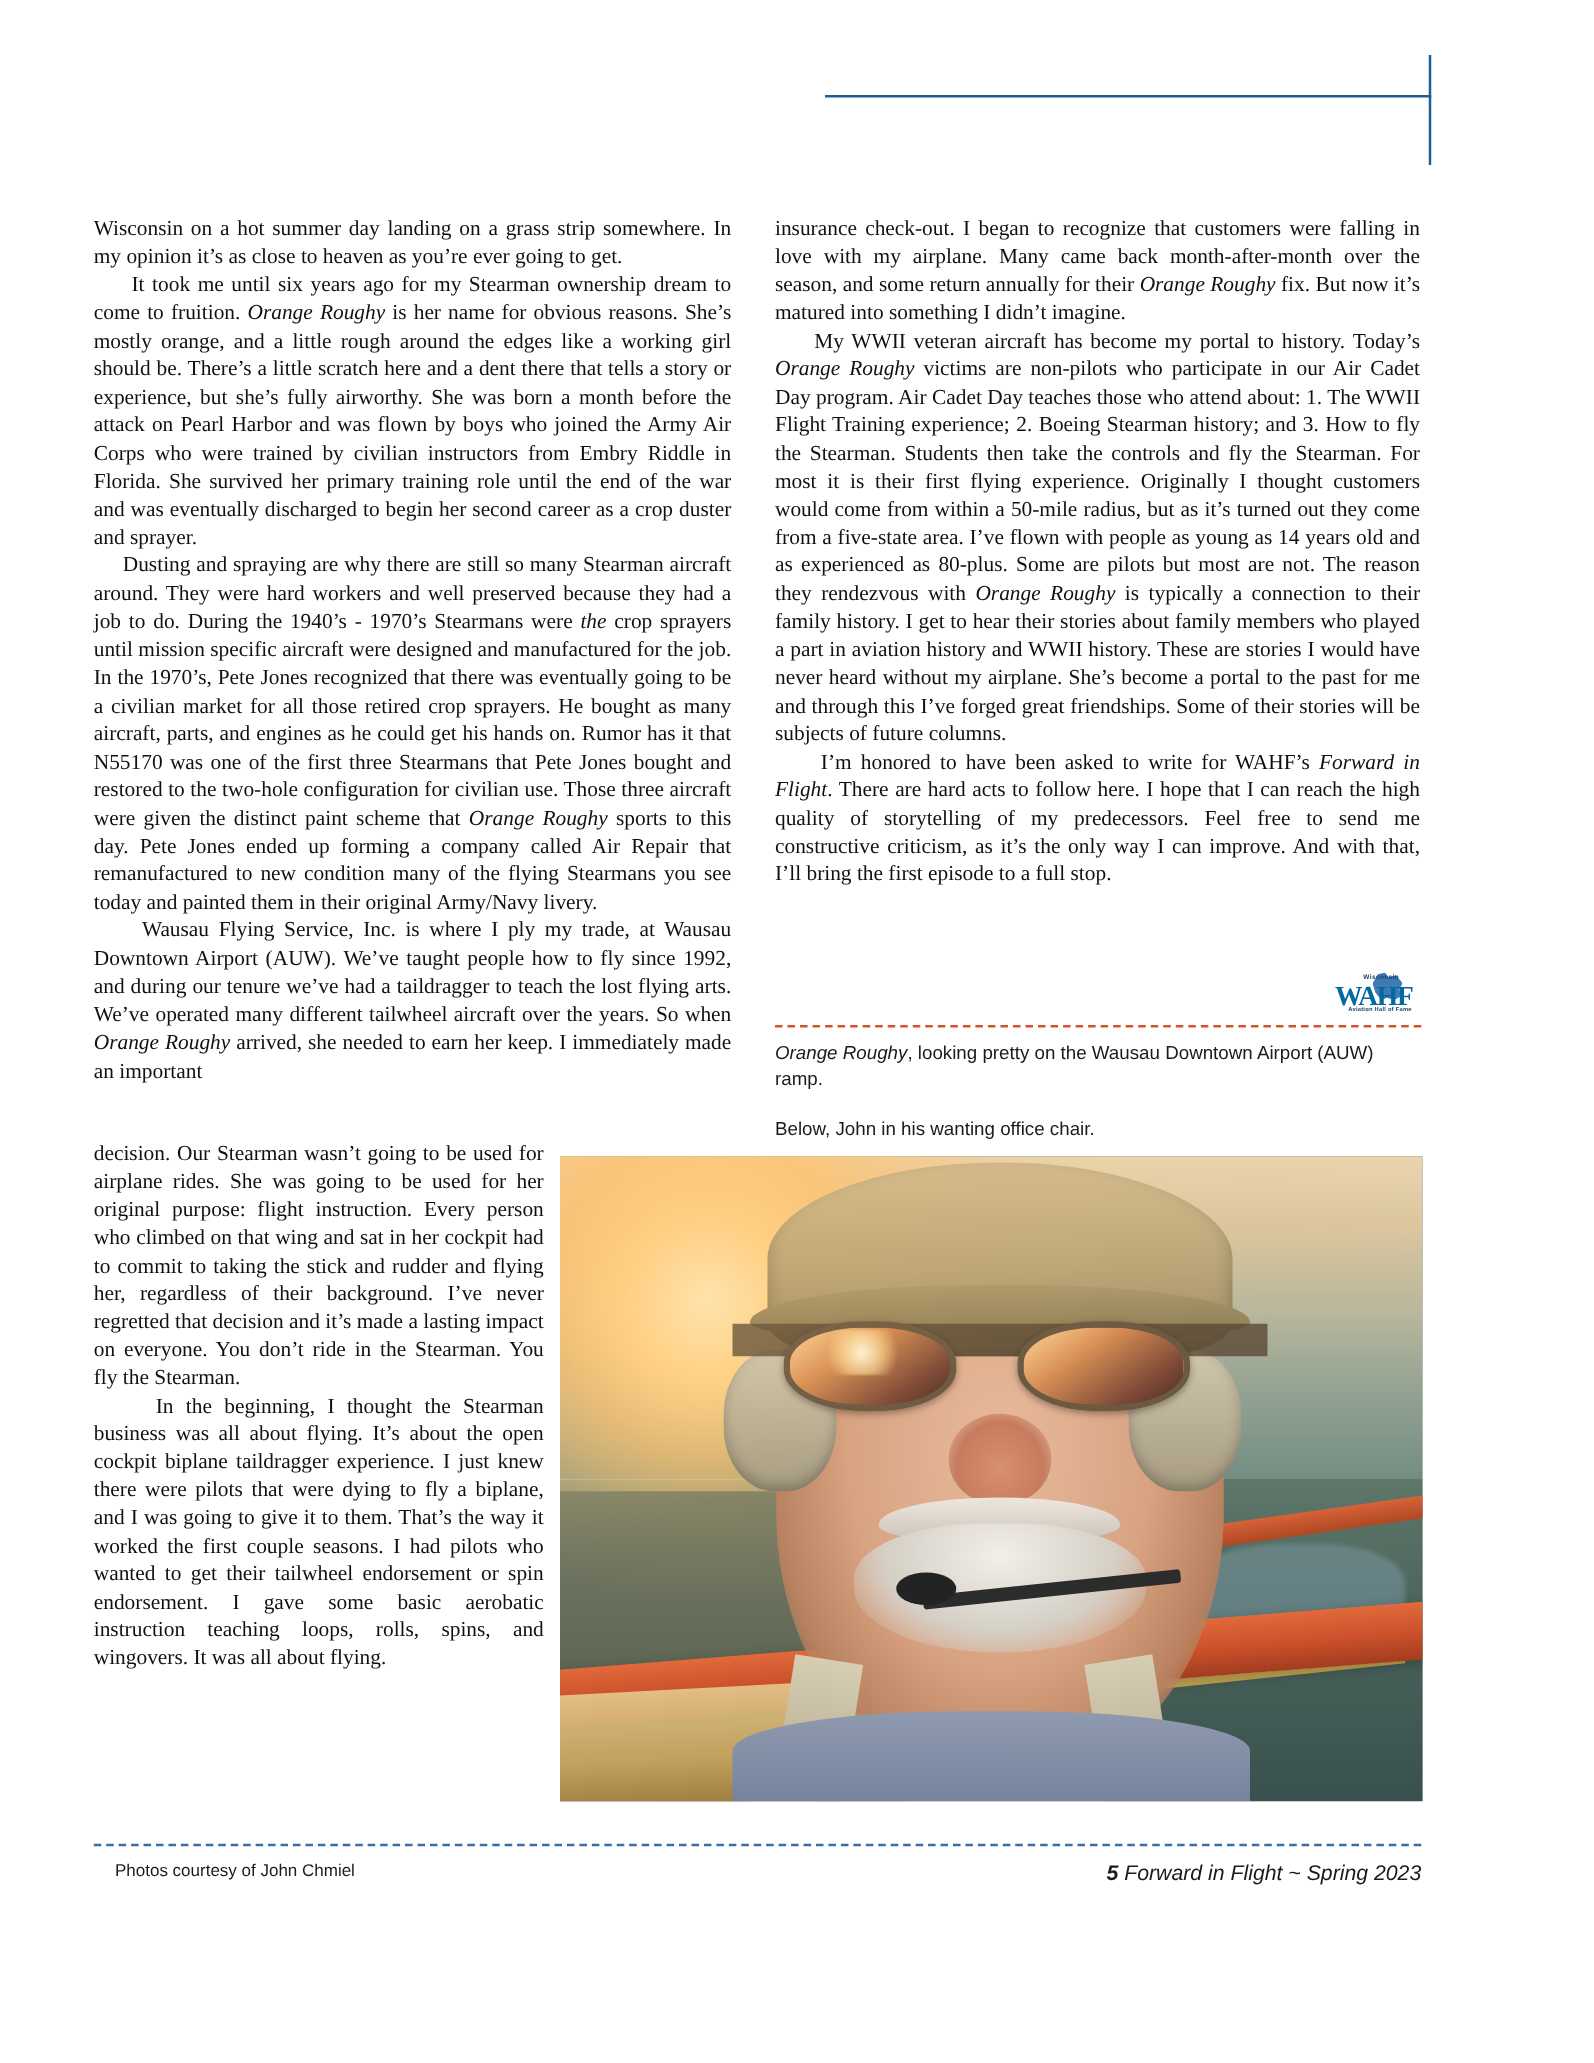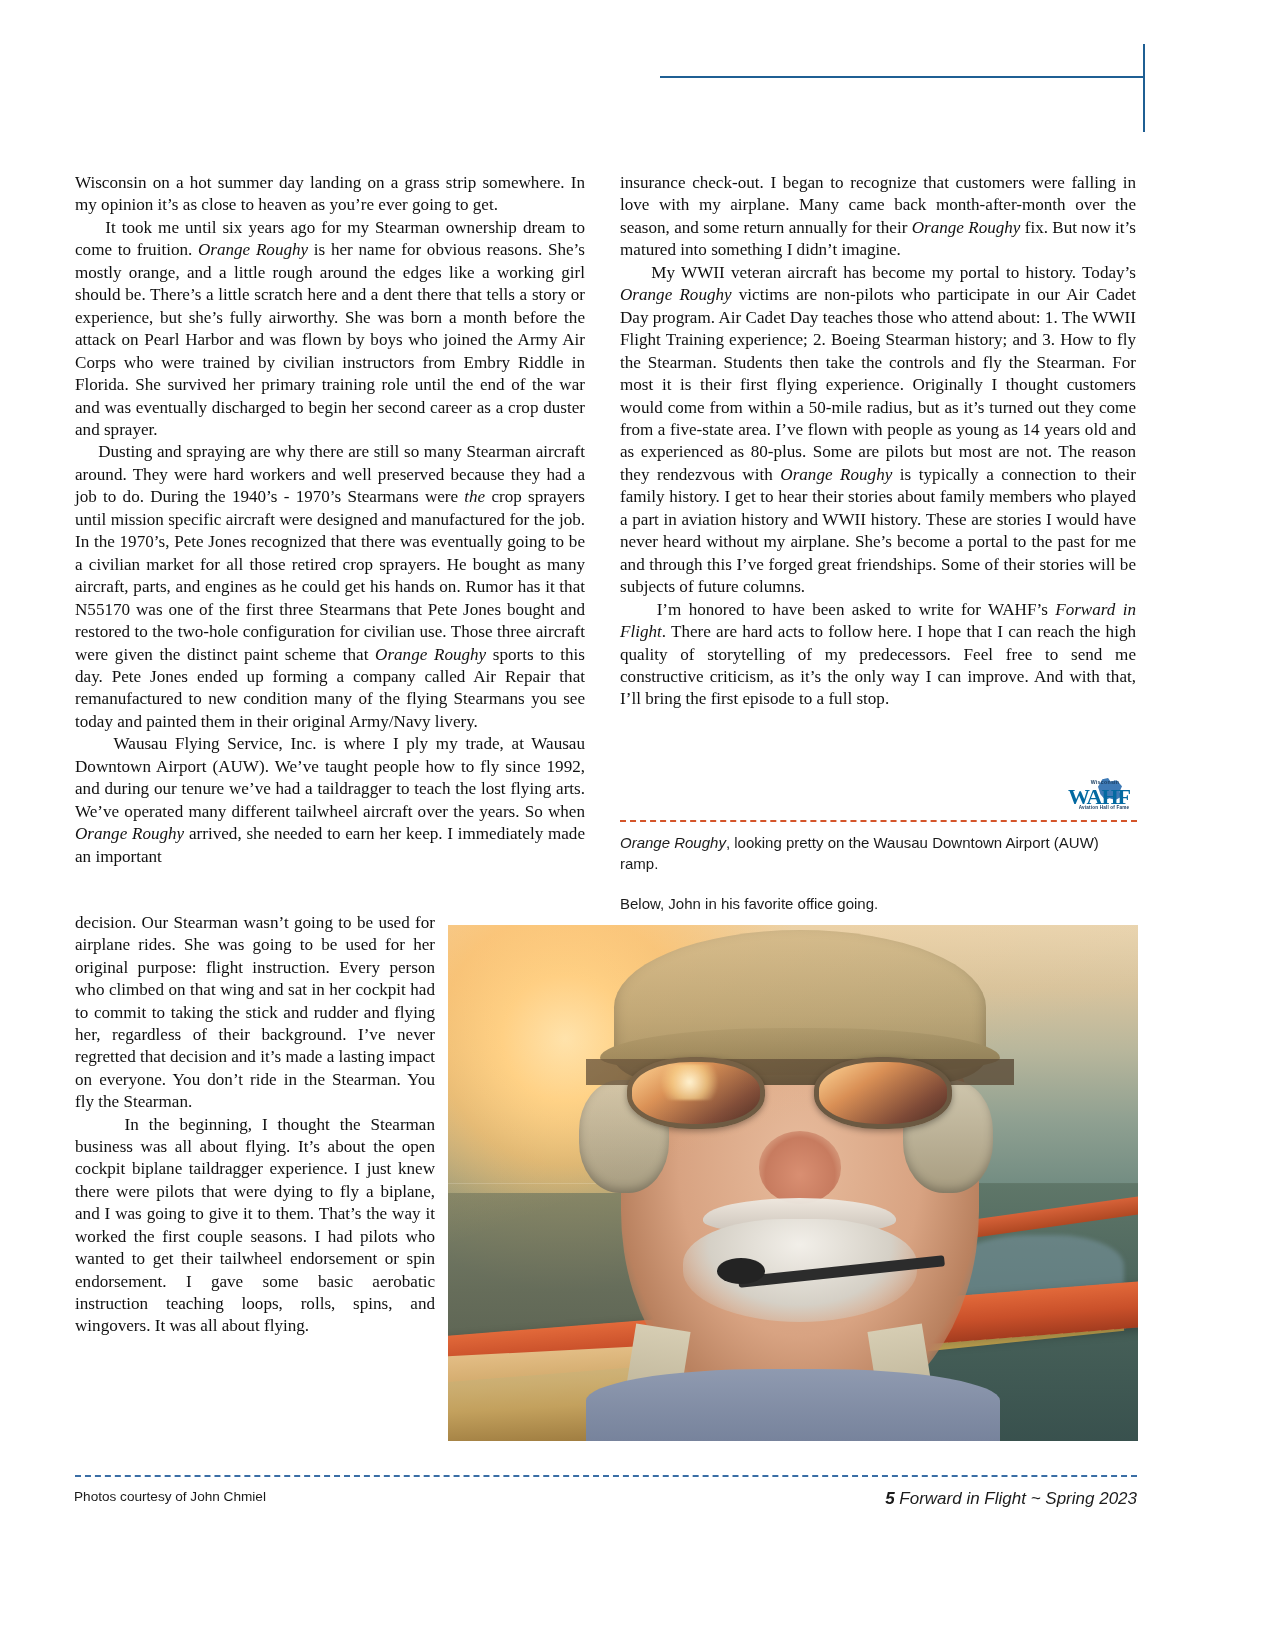--- a/index.html
+++ b/index.html
@@ -261,21 +261,21 @@
     background:linear-gradient(160deg, rgba(255,190,110,.30) 0%, rgba(255,190,110,0) 42%);
     pointer-events:none;
   }
 
   
   .footer-rule{
     position:absolute; left:75px; top:1475px; width:1062px; height:0;
     border-top:2px dashed #3a6ea5;
   }
   .footer-left{
-    position:absolute; left:74px; top:1489px;
+    position:absolute; left:92px; top:1489px;
     font-family:"Liberation Sans","DejaVu Sans",sans-serif;
     font-size:13.6px; color:#1b1b1b;
   }
   .footer-right{
     position:absolute; right:138px; top:1489px;
     font-family:"Liberation Sans","DejaVu Sans",sans-serif;
     font-size:17px; color:#1b1b1b;
     white-space:nowrap;
   }
   .footer-right .pg{ font-weight:bold; font-style:italic; }
@@ -313,21 +313,21 @@
   <div class="wahf-text">WAHF</div>
   <div class="hof-text">Aviation Hall of Fame</div>
 </div>
 
 <div class="cap-rule"></div>
 
 <div class="caption" id="caption-1">
   <em>Orange Roughy</em><span>, looking pretty on the Wausau Downtown Airport (AUW) ramp.</span>
 </div>
 
-<div class="caption" id="caption-2">Below, John in his favorite office going.</div>
+<div class="caption" id="caption-2">Below, John in his wanting office chair.</div>
 
 <div class="photo">
   <div class="sky"></div>
   <div class="horizon"></div>
   <div class="ground-l"></div>
   <div class="ground-r"></div>
   <div class="lake"></div>
   <div class="wing2"></div>
   <div class="yellowband"></div>
   <div class="wing"></div>

